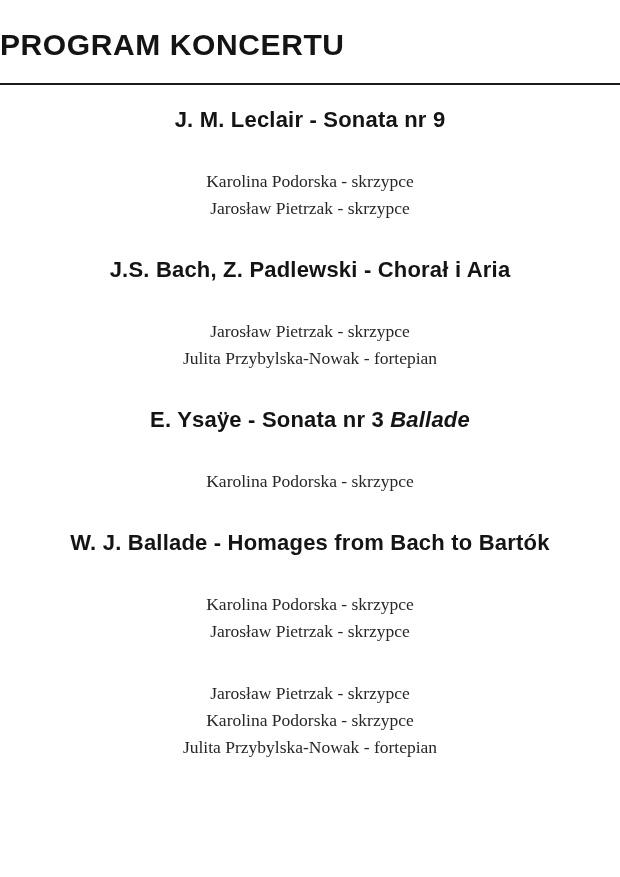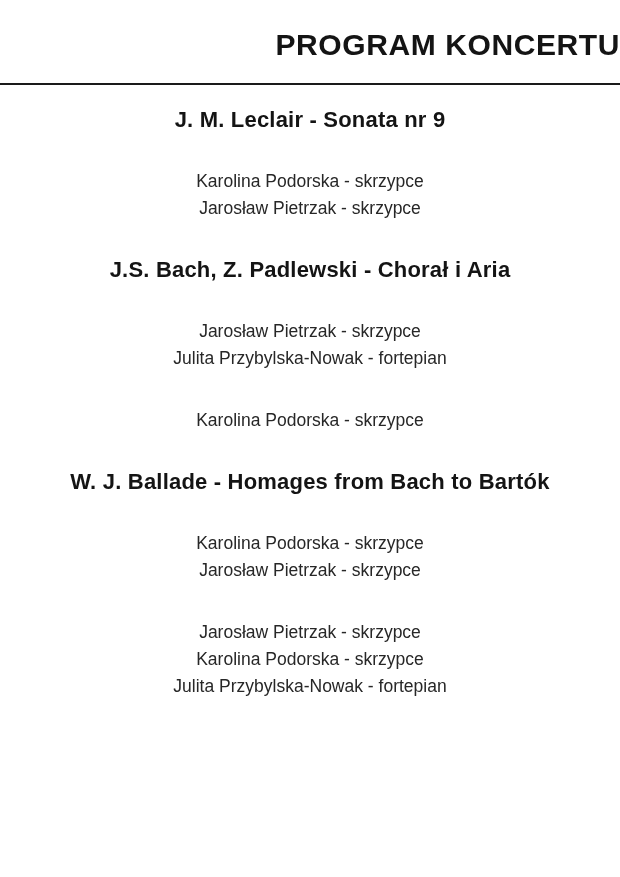--- a/index.html
+++ b/index.html
@@ -13,21 +13,21 @@
   }
   .page {
     width: 620px;
     height: 877px;
     background: #ffffff;
     box-sizing: border-box;
   }
   .doc-title {
     margin: 0;
     padding-top: 25px;
-    text-align: right;
+    text-align: left;
     font-size: 30px;
     line-height: 40px;
     font-weight: 800;
     letter-spacing: 0.6px;
     color: #141414;
   }
   .title-rule {
     border: none;
     border-top: 2px solid #1a1a1a;
     margin: 18px 0 0 0;
@@ -38,21 +38,21 @@
     text-align: center;
     font-size: 22px;
     line-height: 26px;
     font-weight: 700;
     letter-spacing: 0.2px;
     color: #141414;
     white-space: nowrap;
   }
   .section:first-child .section-title { margin-top: 22px; }
   .section-title .em { font-style: italic; }
-  .performers { margin-top: 35px; }
+  .performers { margin-top: 35px; font-family: Liberation Serif, serif; }
   .performer {
     text-align: center;
     font-size: 17.5px;
     line-height: 27px;
     font-weight: 400;
     color: #272727;
   }
 </style>
 </head>
 <body>
@@ -74,20 +74,21 @@
 
     <div class="section">
       <h2 class="section-title"><span>J.S. Bach, Z. Padlewski - Chorał i Aria</span><span class="em"></span></h2>
       <div class="performers">
         <div class="performer">Jarosław Pietrzak - skrzypce</div>
         <div class="performer">Julita Przybylska-Nowak - fortepian</div>
       </div>
     </div>
 
     <div class="section">
+      <h2 class="section-title"><span>E. Ysaÿe - Sonata nr 3 </span><span class="em">Ballade</span></h2>
       <div class="performers">
         <div class="performer">Karolina Podorska - skrzypce</div>
       </div>
     </div>
 
     <div class="section">
       <h2 class="section-title"><span>W. J. Ballade - Homages from Bach to Bartók</span><span class="em"></span></h2>
       <div class="performers">
         <div class="performer">Karolina Podorska - skrzypce</div>
         <div class="performer">Jarosław Pietrzak - skrzypce</div>

